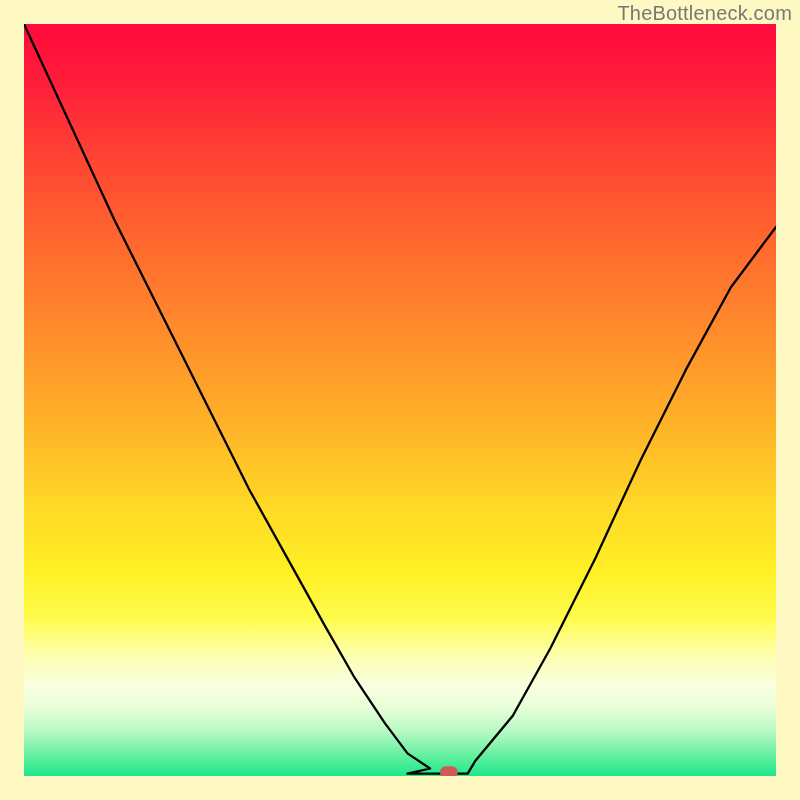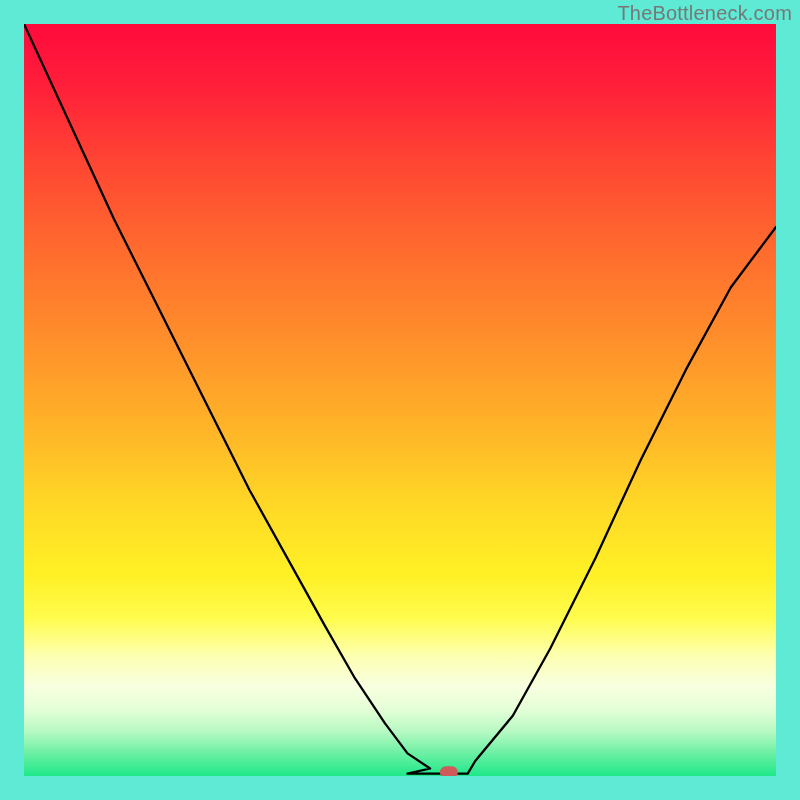--- a/index.html
+++ b/index.html
@@ -8,21 +8,21 @@
     width: 800px;
     height: 800px;
     overflow: hidden;
     background: #000;
     font-family: Arial, Helvetica, sans-serif;
   }
   .outer {
     position: relative;
     width: 800px;
     height: 800px;
-    background: #5eead4;
+    background: #fef9c3;
   }
   .plot-area {
     position: absolute;
     left: 24px;
     top: 24px;
     width: 752px;
     height: 752px;
     
     background: linear-gradient(
       to bottom,

